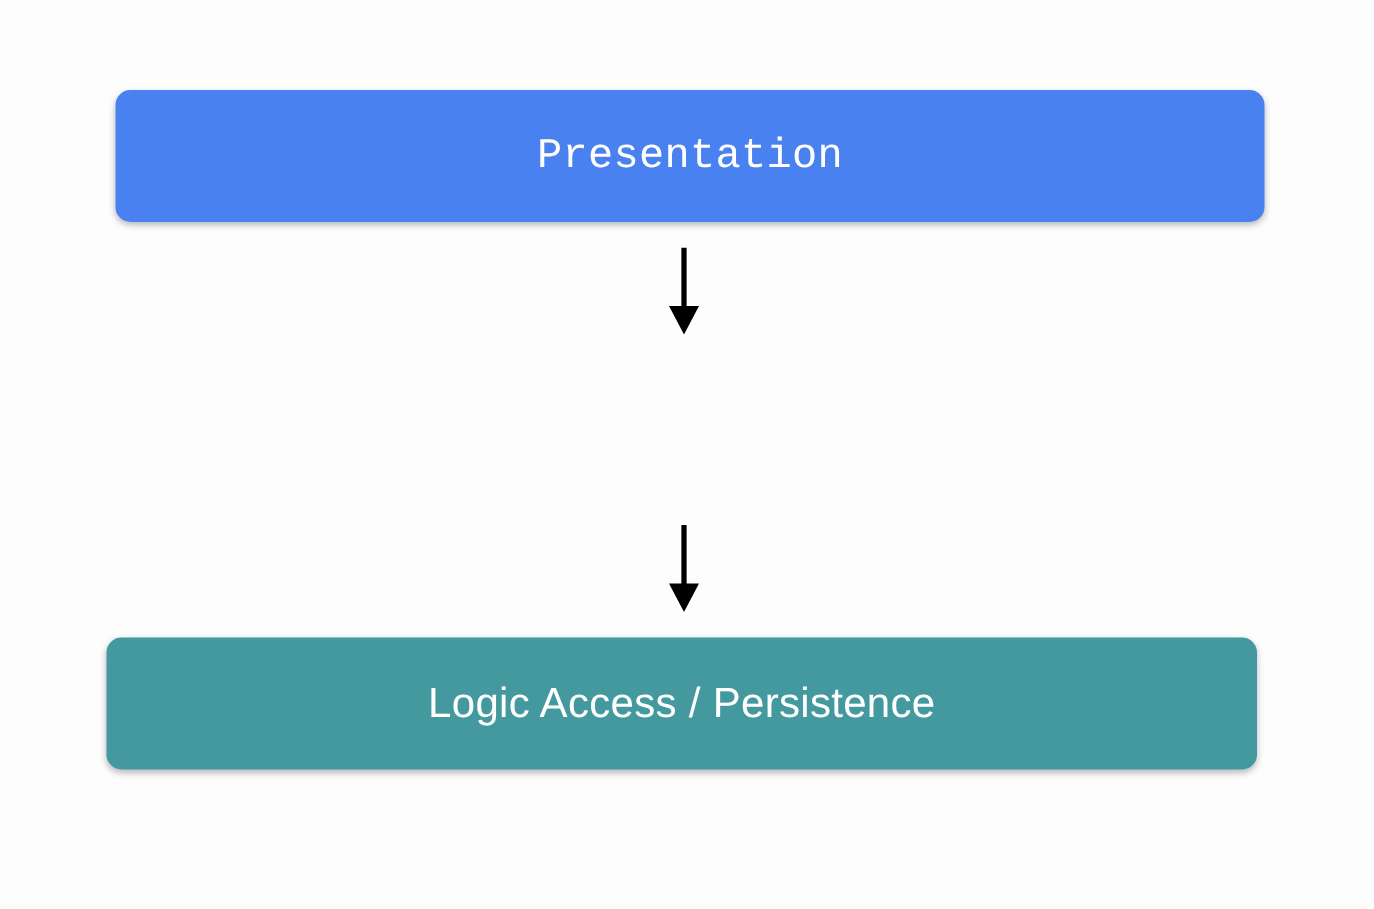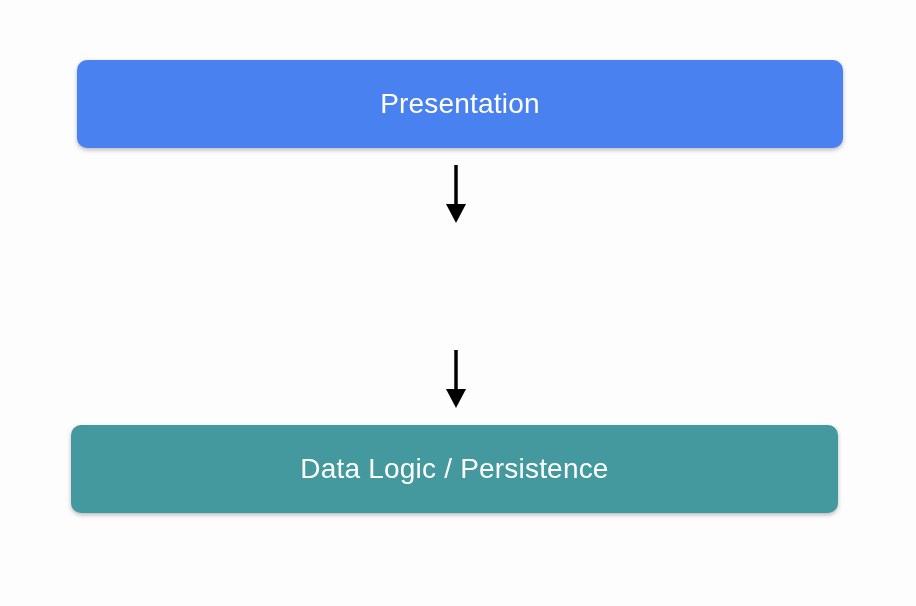--- a/index.html
+++ b/index.html
@@ -42,35 +42,35 @@
   }
   .arrow-1 { left: 443px; top: 165px; }
   .arrow-2 { left: 443px; top: 350px; }
 </style>
 </head>
 <body>
 
 <div class="canvas" style="background-color: rgb(253, 253, 253);">
 
   <div class="layer-box box-1" style="background-color: rgb(74, 129, 240);">
-    <span class="layer-label" style="color: rgb(255, 255, 255);">Presentation</span>
+    <span class="layer-label" style="color: rgb(255, 255, 255); font-family: Liberation Mono, monospace;">Presentation</span>
   </div>
 
   <div class="arrow arrow-1" style="color: rgb(0, 0, 0);">
     <svg width="26" height="58" viewBox="0 0 26 58" aria-hidden="true">
       <line x1="13" y1="0" x2="13" y2="42" stroke="currentColor" stroke-width="3.5"></line>
       <polygon points="3,39 23,39 13,58" fill="currentColor"></polygon>
     </svg>
   </div>
 
 
   <div class="arrow arrow-2" style="color: rgb(0, 0, 0);">
     <svg width="26" height="58" viewBox="0 0 26 58" aria-hidden="true">
       <line x1="13" y1="0" x2="13" y2="42" stroke="currentColor" stroke-width="3.5"></line>
       <polygon points="3,39 23,39 13,58" fill="currentColor"></polygon>
     </svg>
   </div>
 
   <div class="layer-box box-3" style="background-color: rgb(67, 153, 158);">
-    <span class="layer-label" style="color: rgb(255, 255, 255);">Data Logic / Persistence</span>
+    <span class="layer-label" style="color: rgb(255, 255, 255);">Logic Access / Persistence</span>
   </div>
 
 </div>
 
 </body></html>

